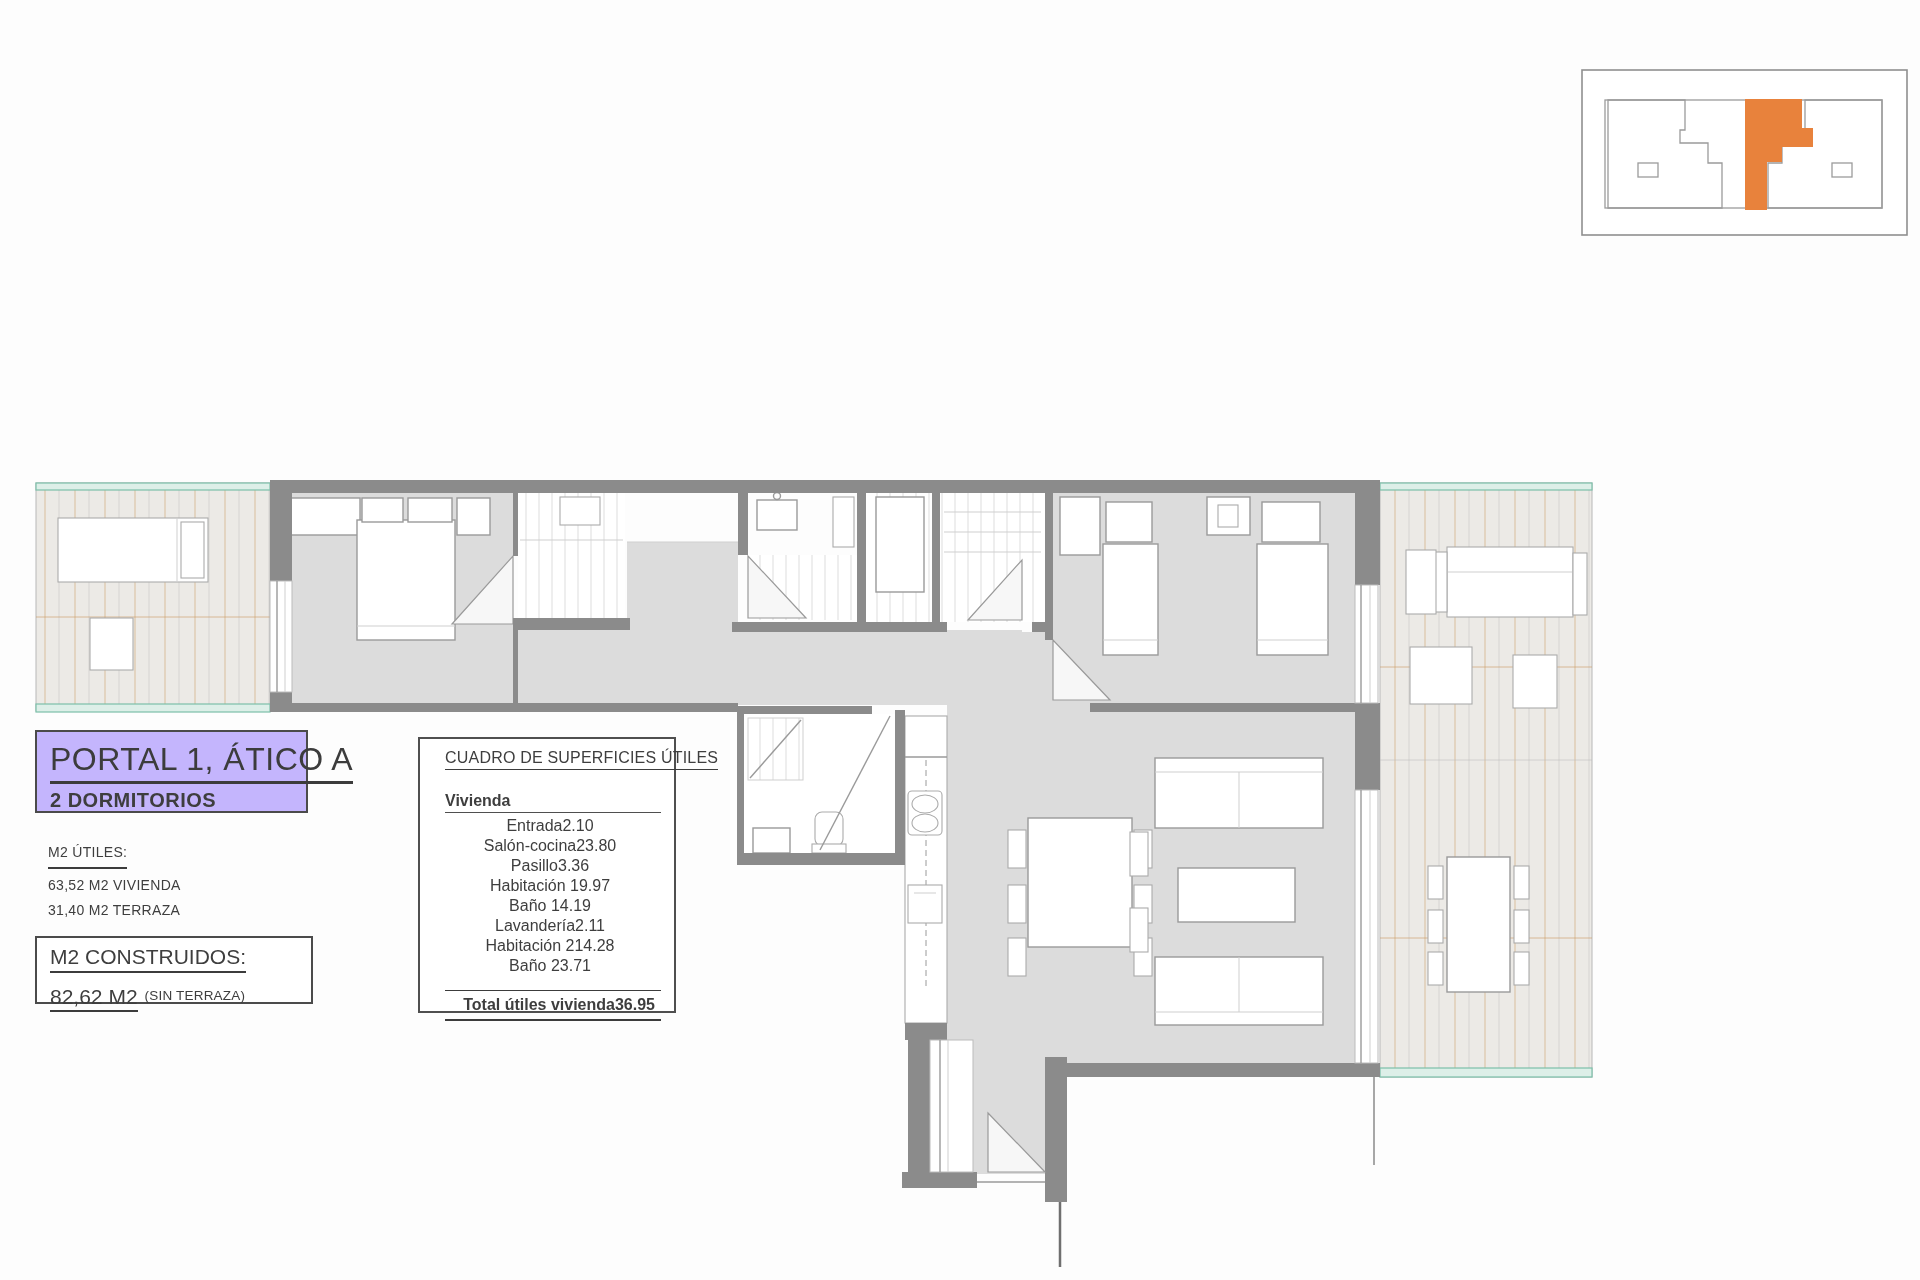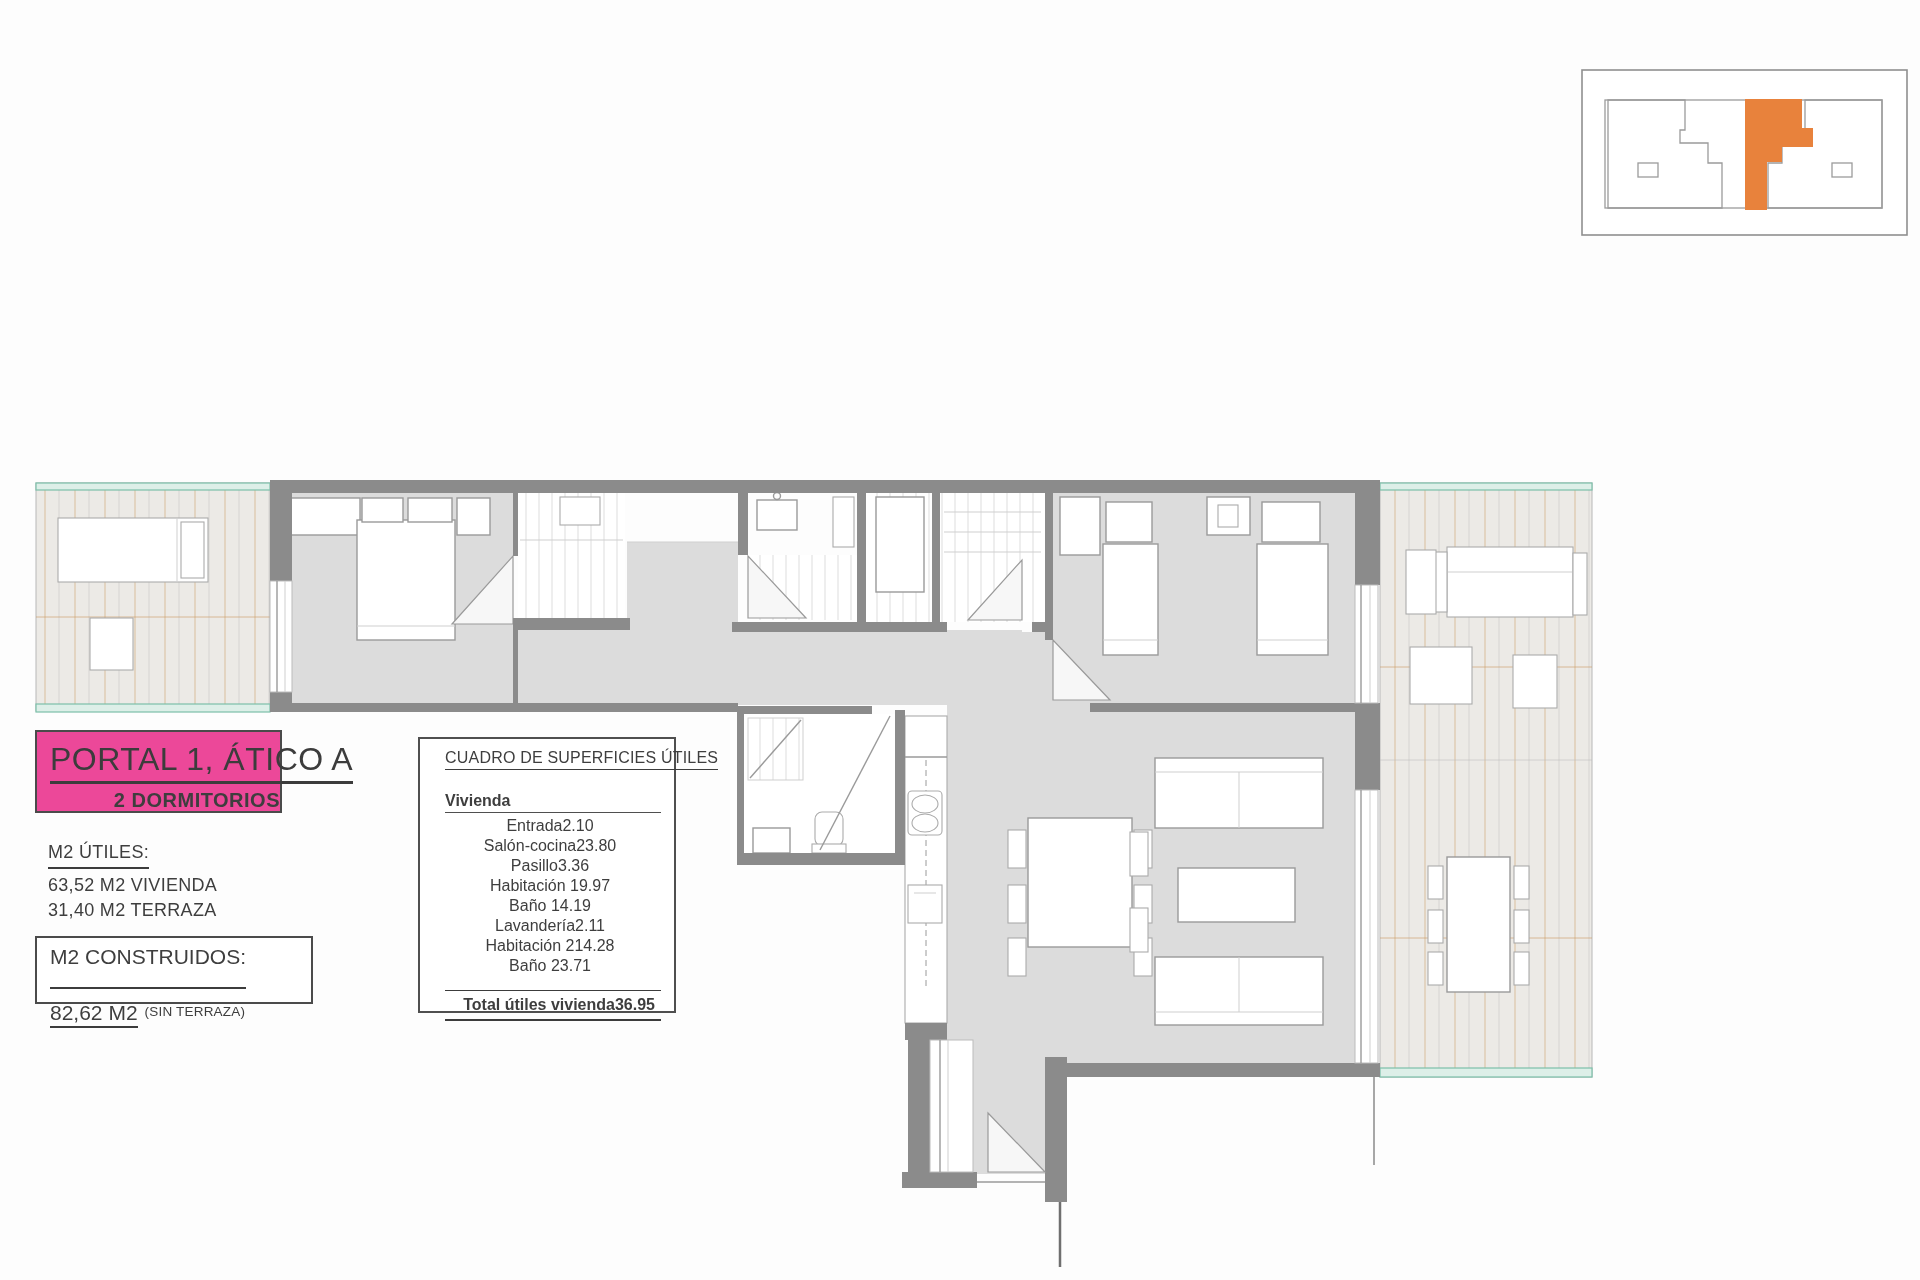--- a/index.html
+++ b/index.html
@@ -20,29 +20,29 @@
   .fw2{fill:#ffffff;stroke:#ababab;stroke-width:1.1;}
   .ln{stroke:var(--line);stroke-width:1.4;fill:none;}
   .tl{stroke:#cfcfcf;stroke-width:1;fill:none;}
   .swing{fill:#f7f7f7;stroke:#9a9a9a;stroke-width:1.2;}
   .kp{fill:#ffffff;stroke:#8f8f8f;stroke-width:1.6;}
   .kpl{fill:none;stroke:#9b9b9b;stroke-width:1.3;}
   .acc{fill:var(--accent);}
 
   
   .blk{position:absolute;box-sizing:border-box;}
-  .title-box{left:35px;top:730px;width:247px;height:83px;border:2px solid #4b4b4b;background:#ec4899;padding:9px 0 0 13px;text-align:right;}
+  .title-box{left:35px;top:730px;width:273px;height:83px;border:2px solid #4b4b4b;background:#c4b5fd;padding:9px 0 0 13px;}
   .title-box .t{font-size:32px;letter-spacing:.5px;color:#3c3c3c;display:inline-block;border-bottom:3px solid #3c3c3c;padding-bottom:3px;white-space:nowrap;}
   .title-box .s{font-size:20px;margin-top:5px;letter-spacing:.5px;font-weight:bold;}
 
-  .utiles{left:48px;top:840px;font-size:18px;line-height:25px;letter-spacing:.3px;}
+  .utiles{left:48px;top:840px;font-size:14px;line-height:25px;letter-spacing:.3px;}
   .utiles .h{display:inline-block;border-bottom:2px solid #3c3c3c;padding-bottom:2px;margin-bottom:4px;}
 
   .constr-box{left:35px;top:936px;width:278px;height:68px;border:2px solid #4b4b4b;background:#fff;padding:7px 0 0 13px;}
-  .constr-box .h{display:inline-block;font-size:21px;border-bottom:2px solid #3c3c3c;padding-bottom:18px;}
+  .constr-box .h{display:inline-block;font-size:21px;border-bottom:2px solid #3c3c3c;padding-bottom:2px;}
   .constr-box .v{margin-top:12px;font-size:21px;}
   .constr-box .v .num{display:inline-block;border-bottom:2px solid #3c3c3c;padding-bottom:1px;}
   .constr-box .v .note{font-size:13.5px;vertical-align:4px;margin-left:7px;letter-spacing:.2px;}
 
   .surf-table{left:418px;top:737px;width:258px;height:276px;border:2px solid #4f4f4f;background:#fff;padding:10px 13px 0 25px;font-size:16px;}
   .surf-table .h{display:inline-block;font-size:16px;letter-spacing:.2px;border-bottom:1.5px solid #3c3c3c;padding-bottom:2px;white-space:nowrap;}
   .surf-table .grp{margin-top:22px;border-bottom:1.5px solid #4f4f4f;padding-bottom:2px;font-weight:bold;}
   .surf-table .rows{margin-top:3px;}
   .surf-table .row{display:flex;justify-content:center;line-height:20px;}
   .surf-table .row .val{padding-right:6px;}

